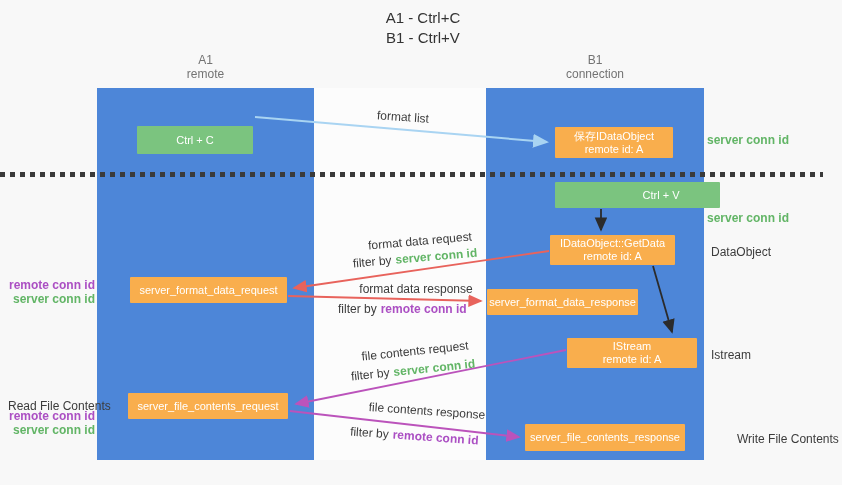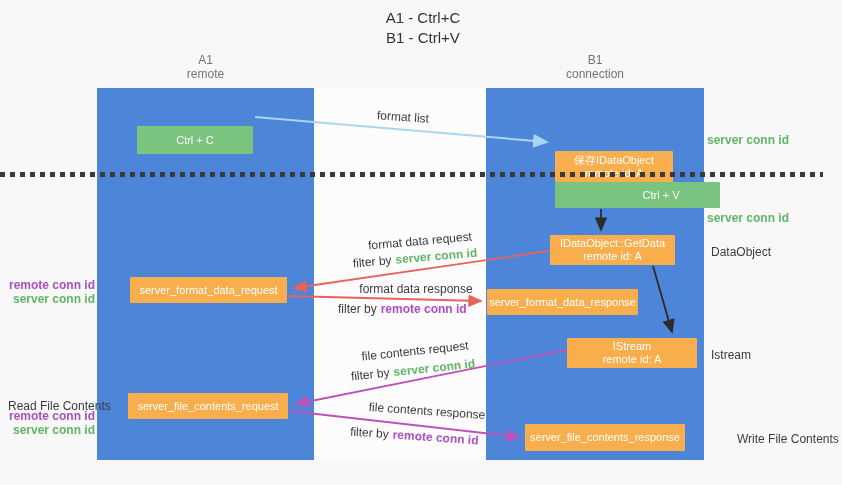--- a/index.html
+++ b/index.html
@@ -60,21 +60,21 @@
   <div class="mid-strip"></div>
   <div class="lifeline" style="left:97px;width:217px;"></div>
   <div class="lifeline" style="left:486px;width:218px;"></div>
 
   <div class="dotted"></div>
 
   <div class="node green" style="left:137px;top:105px;width:116px;height:28px;margin-top:21px;">
     <div>Ctrl + C</div>
   </div>
 
-  <div class="node orange" style="left:555px;top:127px;width:118px;height:31px;margin-top:24px;">
+  <div class="node orange" style="left:555px;top:127px;width:118px;height:31px;">
     <div>保存IDataObject</div>
     <div>remote id: A</div>
   </div>
 
   <div class="node green" style="left:555px;top:182px;width:118px;height:26px;padding-left:47px;">
     <div>Ctrl + V</div>
   </div>
 
   <div class="node orange" style="left:550px;top:235px;width:125px;height:30px;">
     <div>IDataObject::GetData</div>

